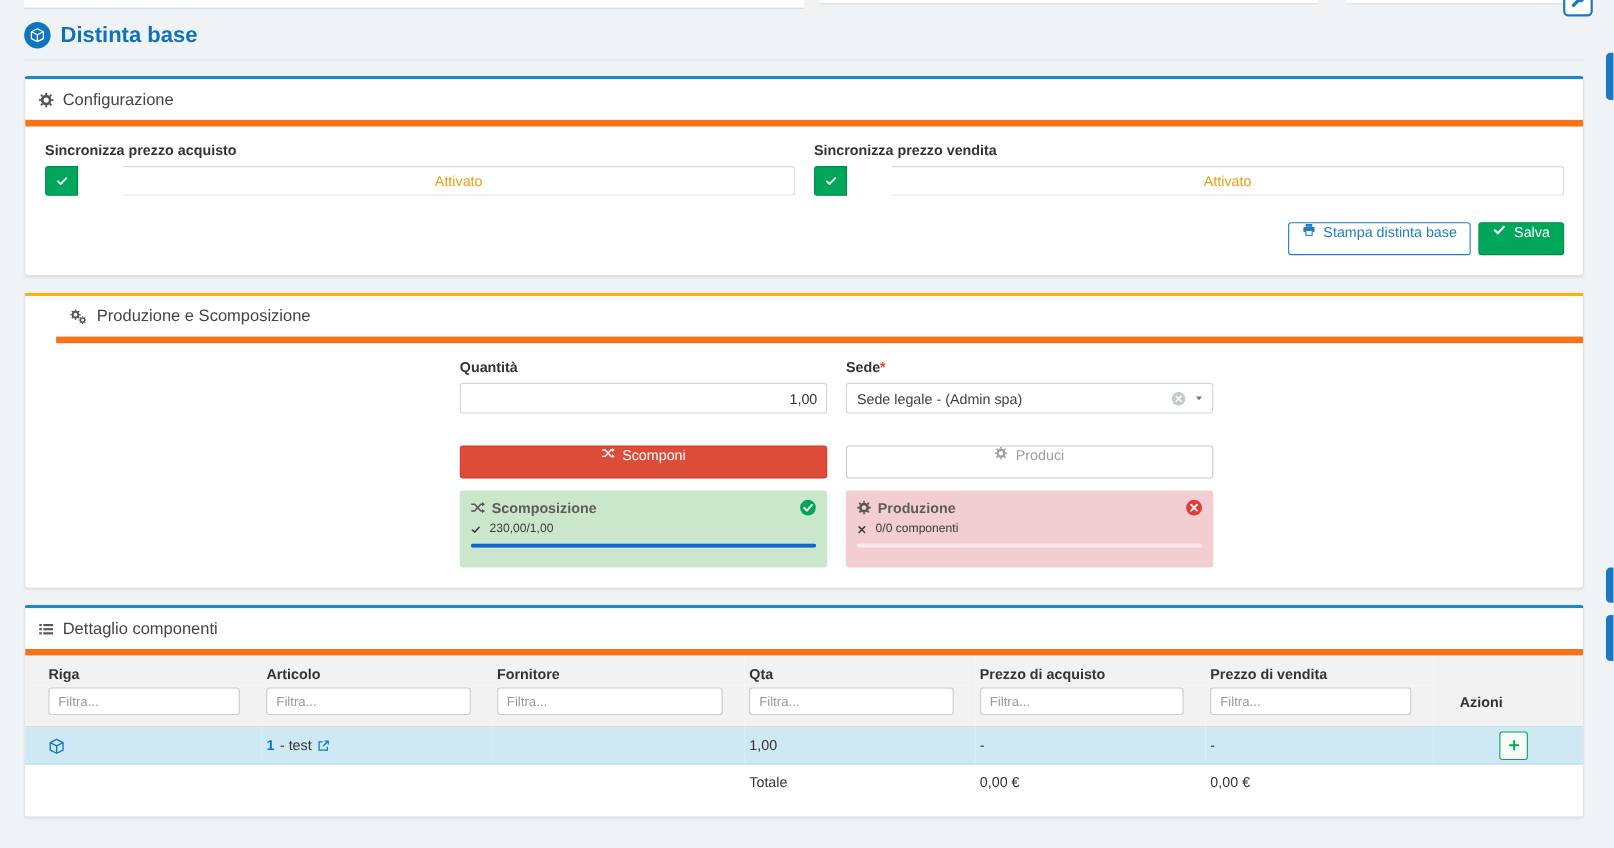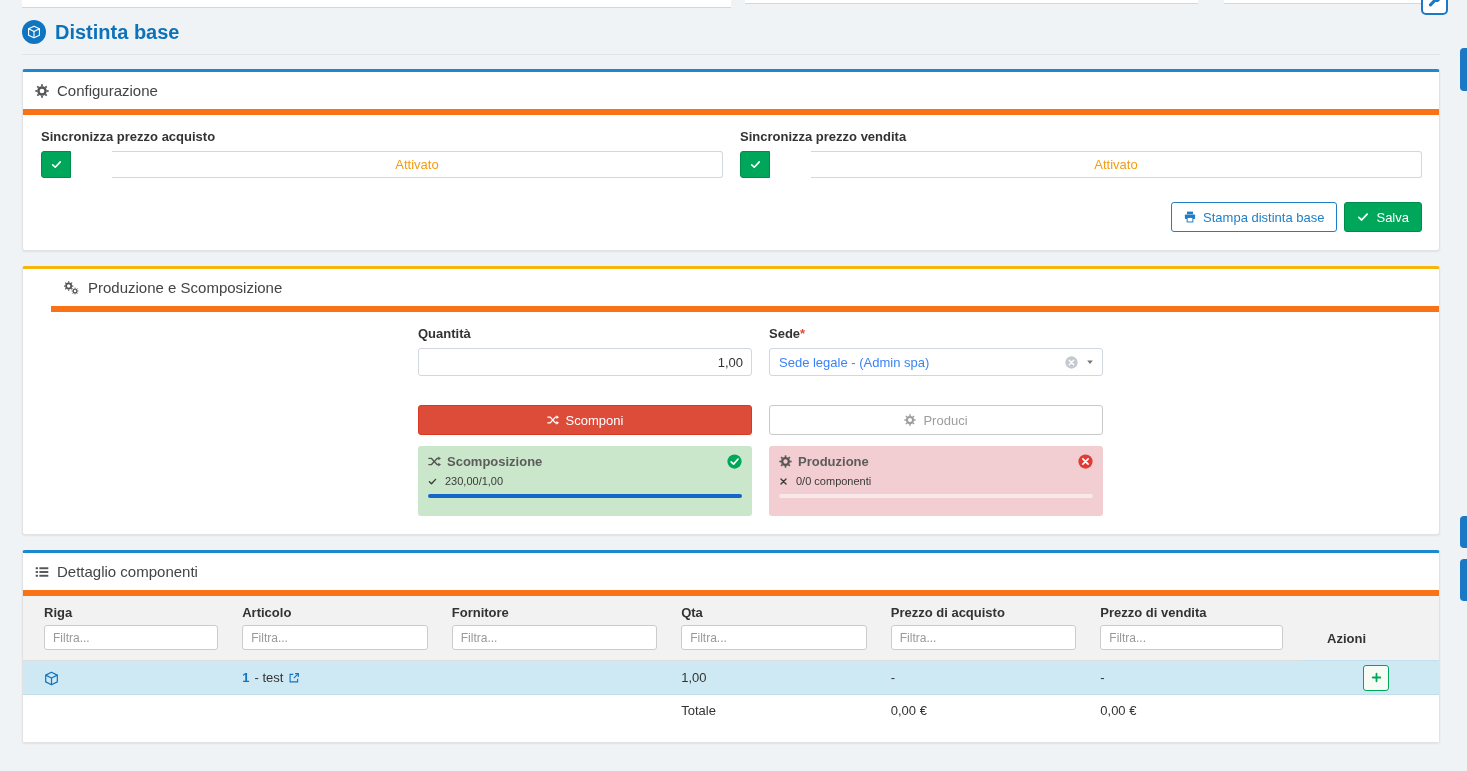--- a/index.html
+++ b/index.html
@@ -64,40 +64,40 @@
     color: #fff; display: flex; align-items: center; justify-content: center; padding: 0; cursor: pointer;
   }
   .igroup-btn svg { width: 11px; height: 11px; }
   .igroup-field {
     flex: 1; border: 1px solid #d2d6de; border-left: none; border-radius: 0 3px 3px 0;
     background: #fff; display: flex; align-items: center; justify-content: center;
     font-size: 13px; color: #f39c12;
   }
   .cfg-actions { display: flex; justify-content: flex-end; gap: 7px; margin-top: 24px; }
   .btn {
-    display: inline-flex; align-items: center; justify-content: center; gap: 7px;
+    display: inline-flex; justify-content: center; gap: 7px;
     font-size: 13px; border-radius: 3px; padding: 0 12px; height: 30px; cursor: pointer;
     font-family: inherit;
   }
   .btn svg { width: 12px; height: 12px; }
   .btn-outline-blue { background: #fff; border: 1px solid #1e7ec6; color: #1e7ec6; }
   .btn-green { background: #00a65a; border: 1px solid #008d4c; color: #fff; }
   .btn-red { background: #dd4b39; border: 1px solid #d73925; color: #fff; width: 100%; }
   .btn-ghost { background: #fff; border: 1px solid #c9c9c9; color: #9e9e9e; width: 100%; }
 
   
   .prod-cols { display: flex; margin-left: 349px; gap: 17px; }
   .pcol { width: 334px; }
   .field-input {
     width: 100%; height: 28px; border: 1px solid #d2d6de; border-radius: 3px;
     text-align: right; padding: 0 8px; font-size: 13px; color: #333; font-family: inherit; background: #fff;
   }
   .sel {
     height: 28px; border: 1px solid #d2d6de; border-radius: 3px; background: #fff;
-    display: flex; align-items: center; padding: 0 7px 0 9px; font-size: 13px; color: #3b82f6; cursor: pointer;
+    display: flex; align-items: center; padding: 0 7px 0 9px; font-size: 13px; color: #404040; cursor: pointer;
   }
   .sel-text { flex: 1; overflow: hidden; white-space: nowrap; }
   .sel-clear { color: #c3c9cf; display: flex; margin-right: 7px; }
   .sel-clear svg { width: 13px; height: 13px; }
   .sel-caret { color: #777; display: flex; }
   .sel-caret svg { width: 10px; height: 10px; }
   .prod-btn-row { margin-top: 29px; }
   .status-card { margin-top: 11px; border-radius: 3px; padding: 8px 10px 10px 10px; height: 70px; }
   .card-green { background: #cbe7cb; }
   .card-red { background: #f2cdd1; }

